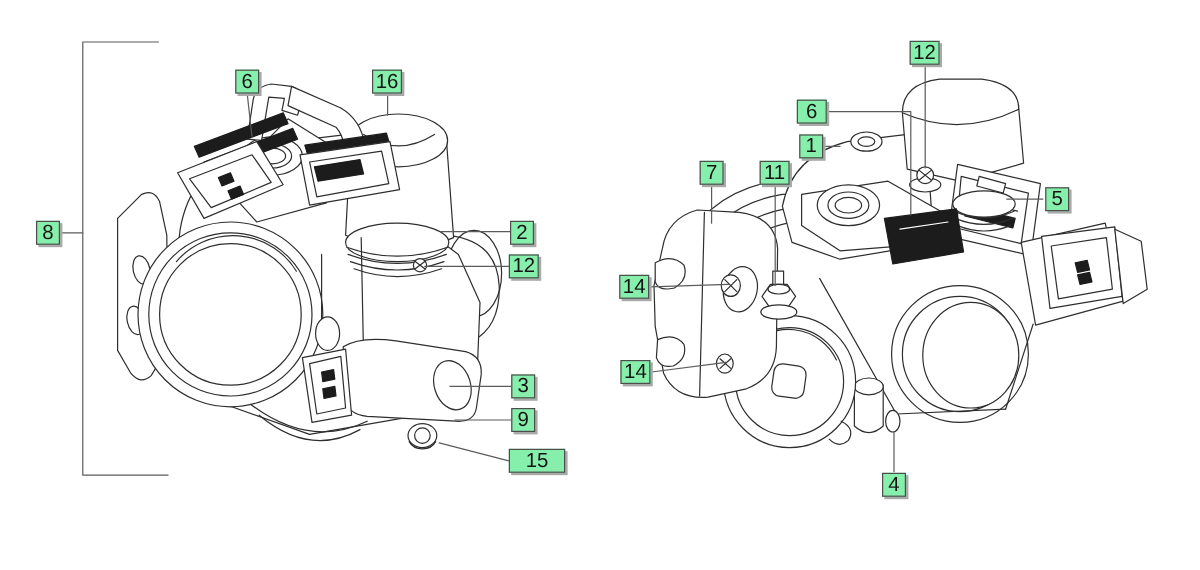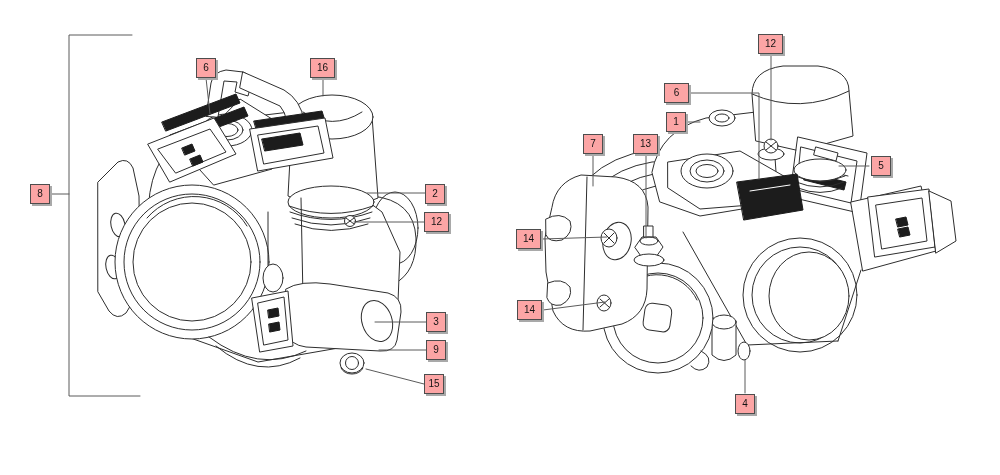--- a/index.html
+++ b/index.html
@@ -9,22 +9,22 @@
   svg.art path, svg.art ellipse, svg.art circle, svg.art polygon,
   svg.art line, svg.art polyline, svg.art rect{
     fill:none;stroke:#2e2e2e;stroke-width:1;stroke-linecap:round;stroke-linejoin:round;
   }
   svg.art .w{fill:#ffffff;}
   svg.art .d{fill:#1c1c1c;stroke:#1c1c1c;}
   svg.art .ws{stroke:#ffffff;}
   svg.art g.ld line, svg.art g.ld polyline{stroke:#5b5b5b;stroke-width:1;}
   .callout{
     position:absolute;height:20px;box-sizing:border-box;
-    background:#fca5a5;border:1px solid #4d4d4d;box-shadow:2px 2px 0 #a9a9a9;
-    color:#141414;font-size:10px;line-height:18px;text-align:center;
+    background:#86efac;border:1px solid #4d4d4d;box-shadow:2px 2px 0 #a9a9a9;
+    color:#141414;font-size:17px;line-height:18px;text-align:center;
     user-select:none;
   }
 </style>
 </head>
 <body>
 
 <div class="stage">
 
   <svg class="art" width="1000" height="475" viewBox="0 0 1000 475">
 
@@ -258,24 +258,24 @@
     </g>
   </svg>
 
   <div class="callout" style="left:196px;top:58px;width:20px">6</div>
   <div class="callout" style="left:310px;top:58px;width:25px">16</div>
   <div class="callout" style="left:30px;top:184px;width:20px">8</div>
   <div class="callout" style="left:425px;top:184px;width:20px">2</div>
   <div class="callout" style="left:424px;top:212px;width:25px">12</div>
   <div class="callout" style="left:426px;top:312px;width:20px">3</div>
   <div class="callout" style="left:426px;top:340px;width:20px">9</div>
-  <div class="callout" style="left:424px;top:374px;width:20px">15</div>
+  <div class="callout" style="left:424px;top:374px;width:47px">15</div>
   <div class="callout" style="left:758px;top:34px;width:25px">12</div>
   <div class="callout" style="left:664px;top:83px;width:25px">6</div>
   <div class="callout" style="left:666px;top:112px;width:20px">1</div>
   <div class="callout" style="left:583px;top:134px;width:20px">7</div>
-  <div class="callout" style="left:633px;top:134px;width:25px">13</div>
+  <div class="callout" style="left:633px;top:134px;width:25px">11</div>
   <div class="callout" style="left:871px;top:156px;width:20px">5</div>
   <div class="callout" style="left:516px;top:229px;width:25px">14</div>
   <div class="callout" style="left:517px;top:300px;width:25px">14</div>
   <div class="callout" style="left:735px;top:394px;width:20px">4</div>
 
 </div>
 
 </body></html>

